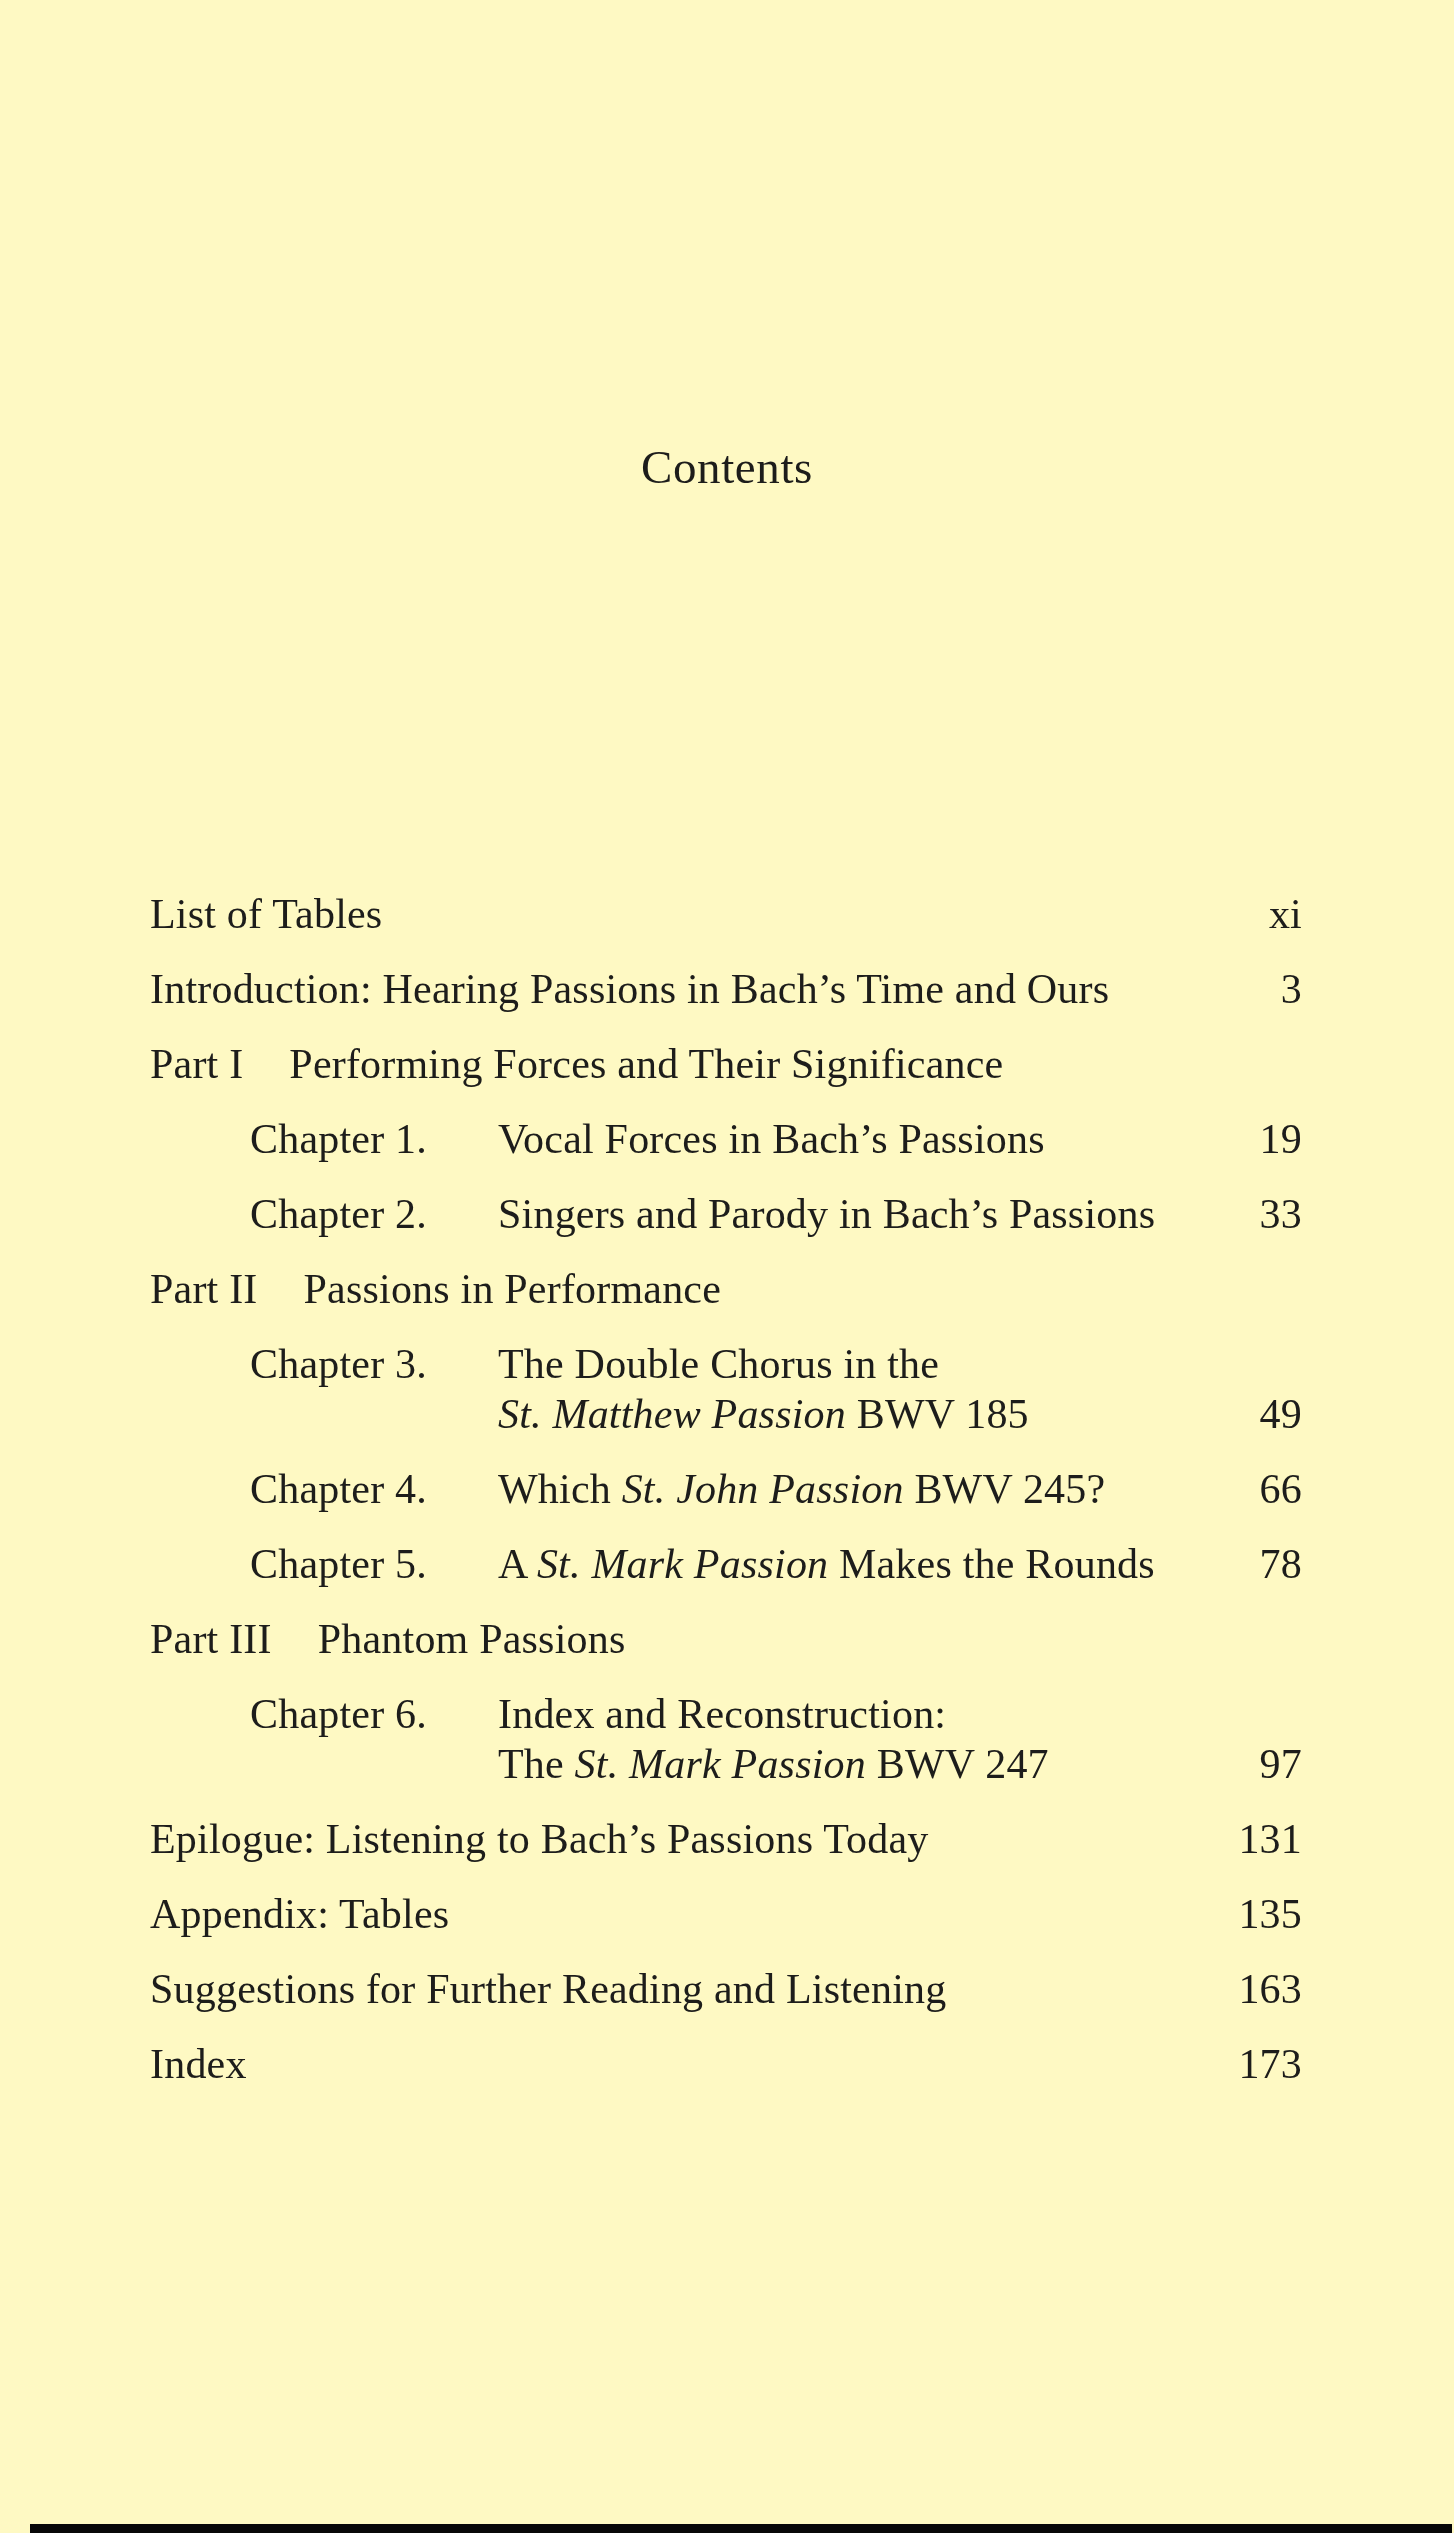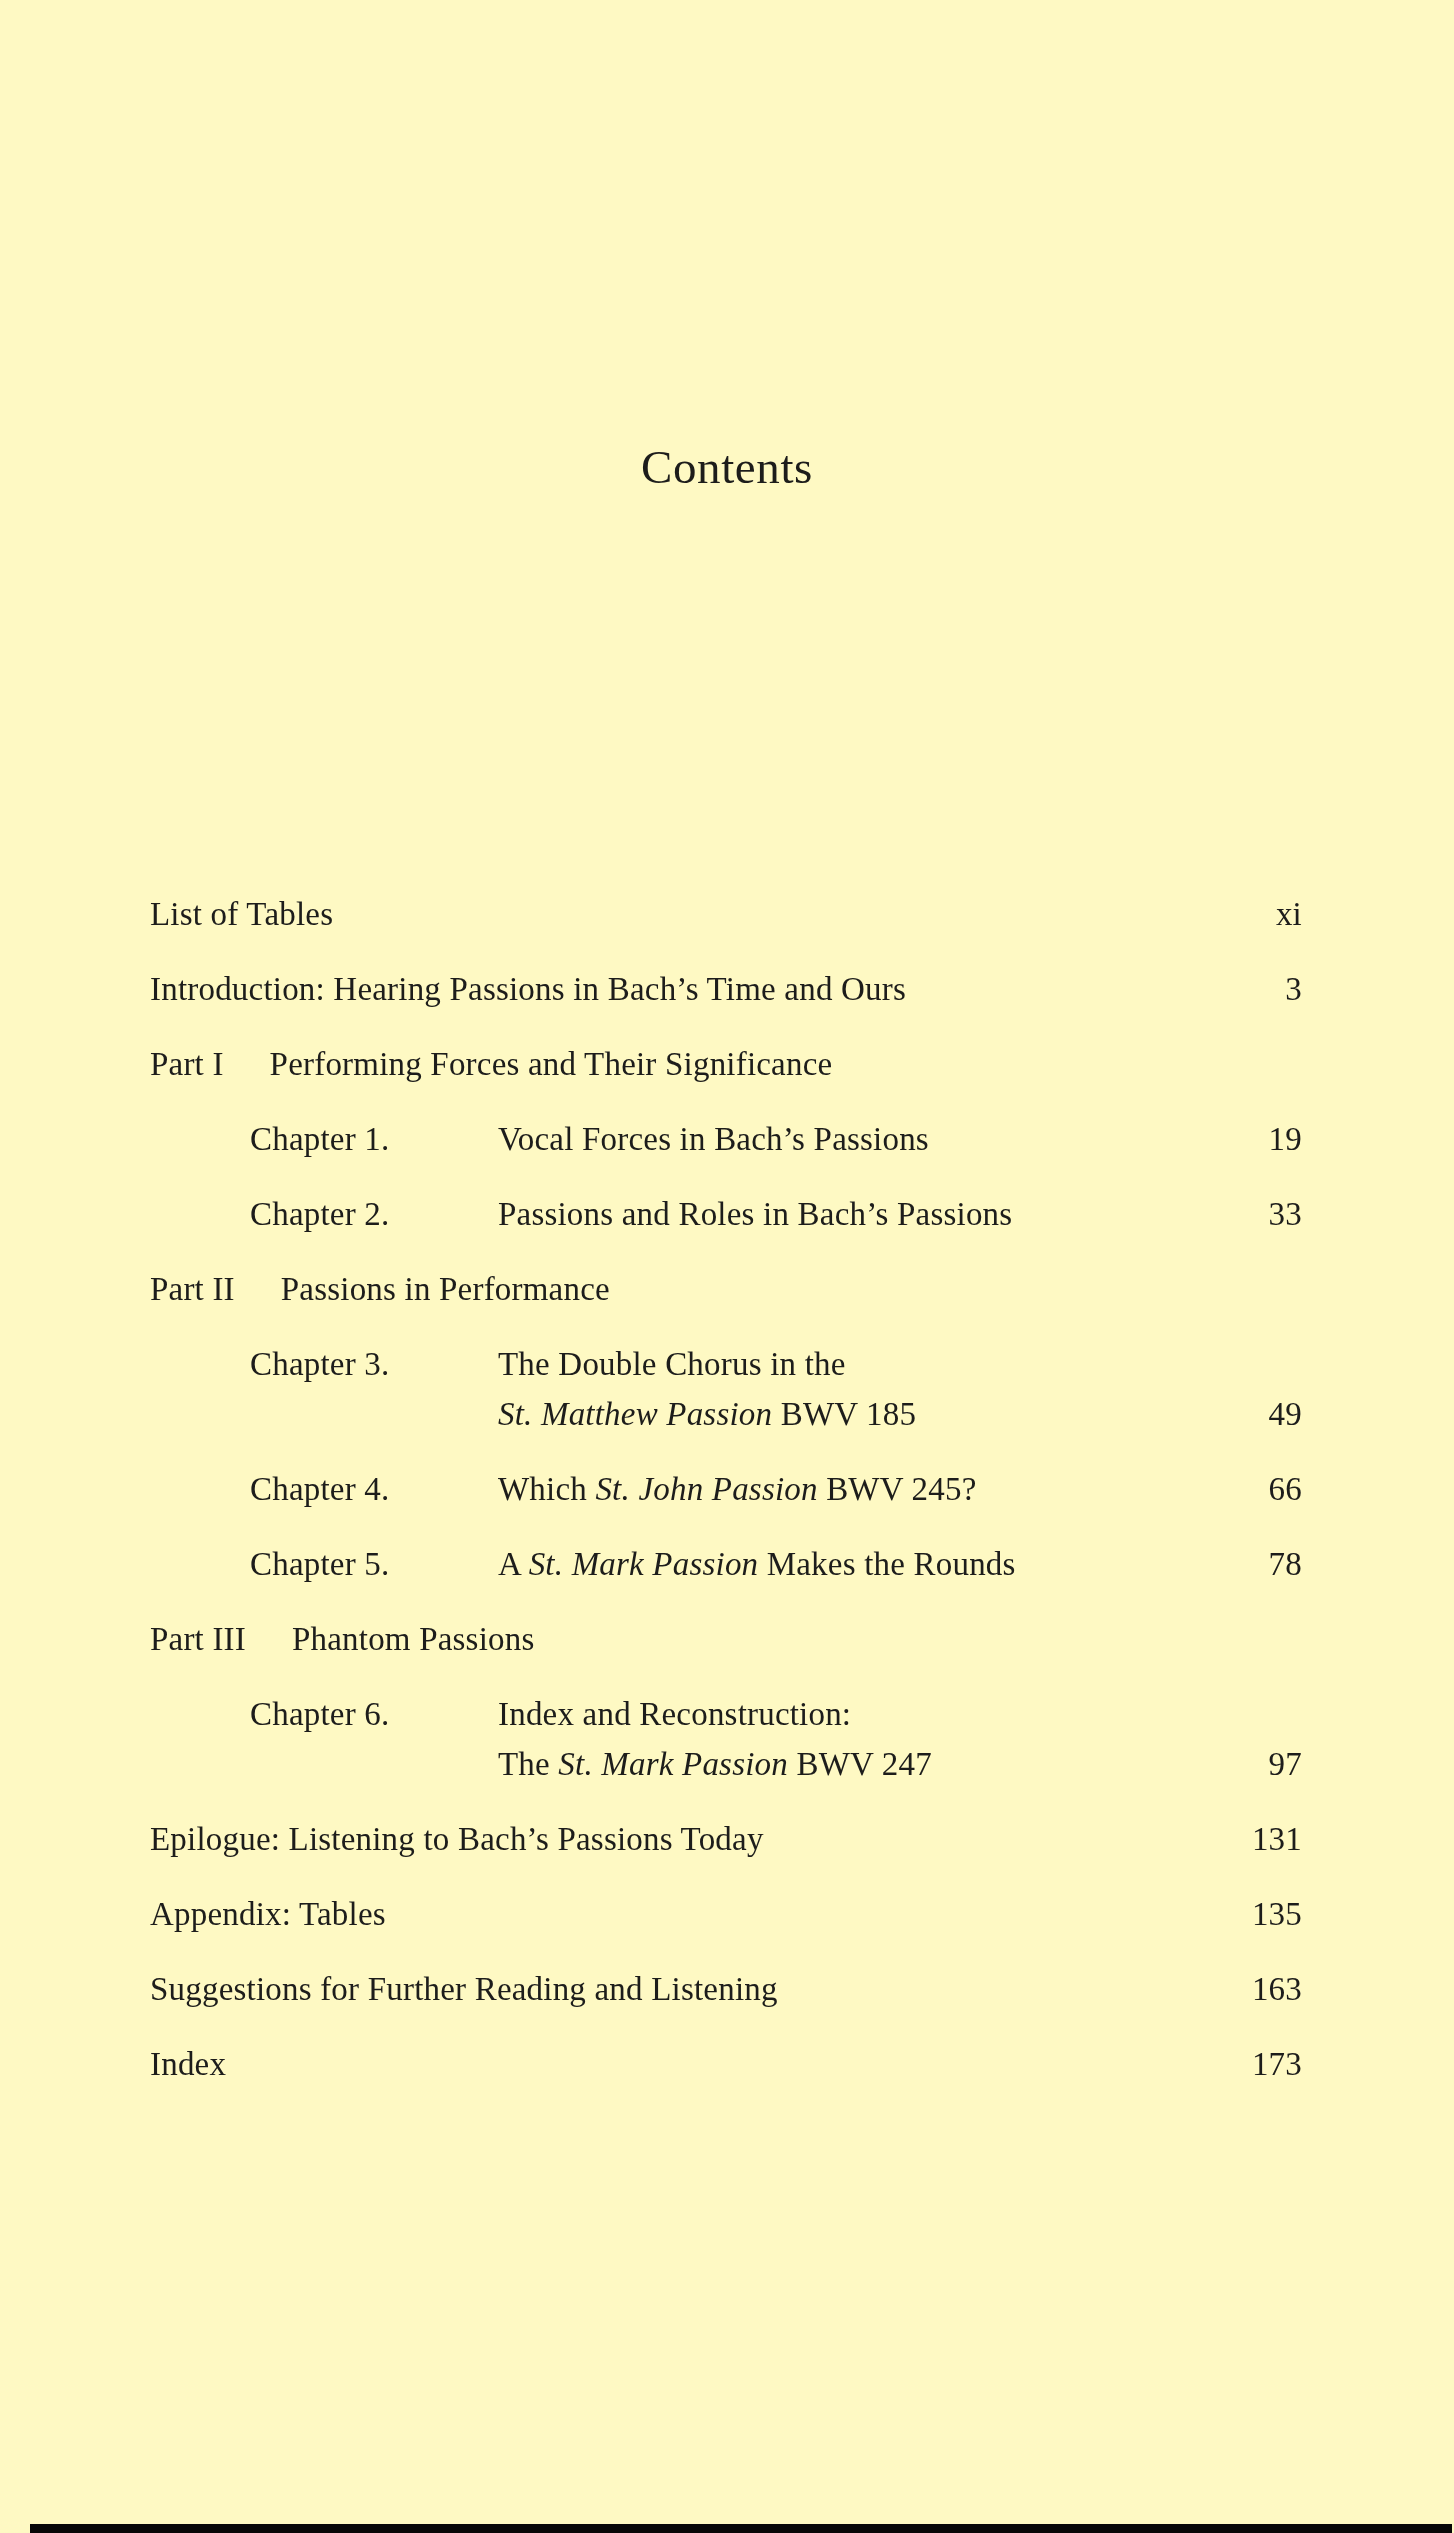--- a/index.html
+++ b/index.html
@@ -24,21 +24,21 @@
     font-size: 47px;
     line-height: 60px;
     margin-top: 437px;
     letter-spacing: 0.6px;
     font-weight: normal;
   }
   .toc {
     margin-top: 392px;
     padding-left: 150px;
     padding-right: 152px;
-    font-size: 33px;
+    font-size: 42px;
     line-height: 50px;
     letter-spacing: 0.2px;
   }
   .row {
     display: flex;
     margin-bottom: 25px;
     align-items: flex-end;
   }
   .row .label { flex: 1; }
   .row .page-num {
@@ -94,21 +94,21 @@
     </div>
 
     <div class="row chapter">
       <span class="ch-num">Chapter 1.</span>
       <span class="ch-body"><span>Vocal Forces in Bach’s Passions</span></span>
       <span class="page-num">19</span>
     </div>
 
     <div class="row chapter">
       <span class="ch-num">Chapter 2.</span>
-      <span class="ch-body"><span>Passions and Roles in Bach’s Passions</span></span>
+      <span class="ch-body"><span>Singers and Parody in Bach’s Passions</span></span>
       <span class="page-num">33</span>
     </div>
 
     <div class="row part">
       <span class="part-num">Part II</span><span class="part-title">Passions in Performance</span>
     </div>
 
     <div class="row chapter">
       <span class="ch-num">Chapter 3.</span>
       <span class="ch-body">

